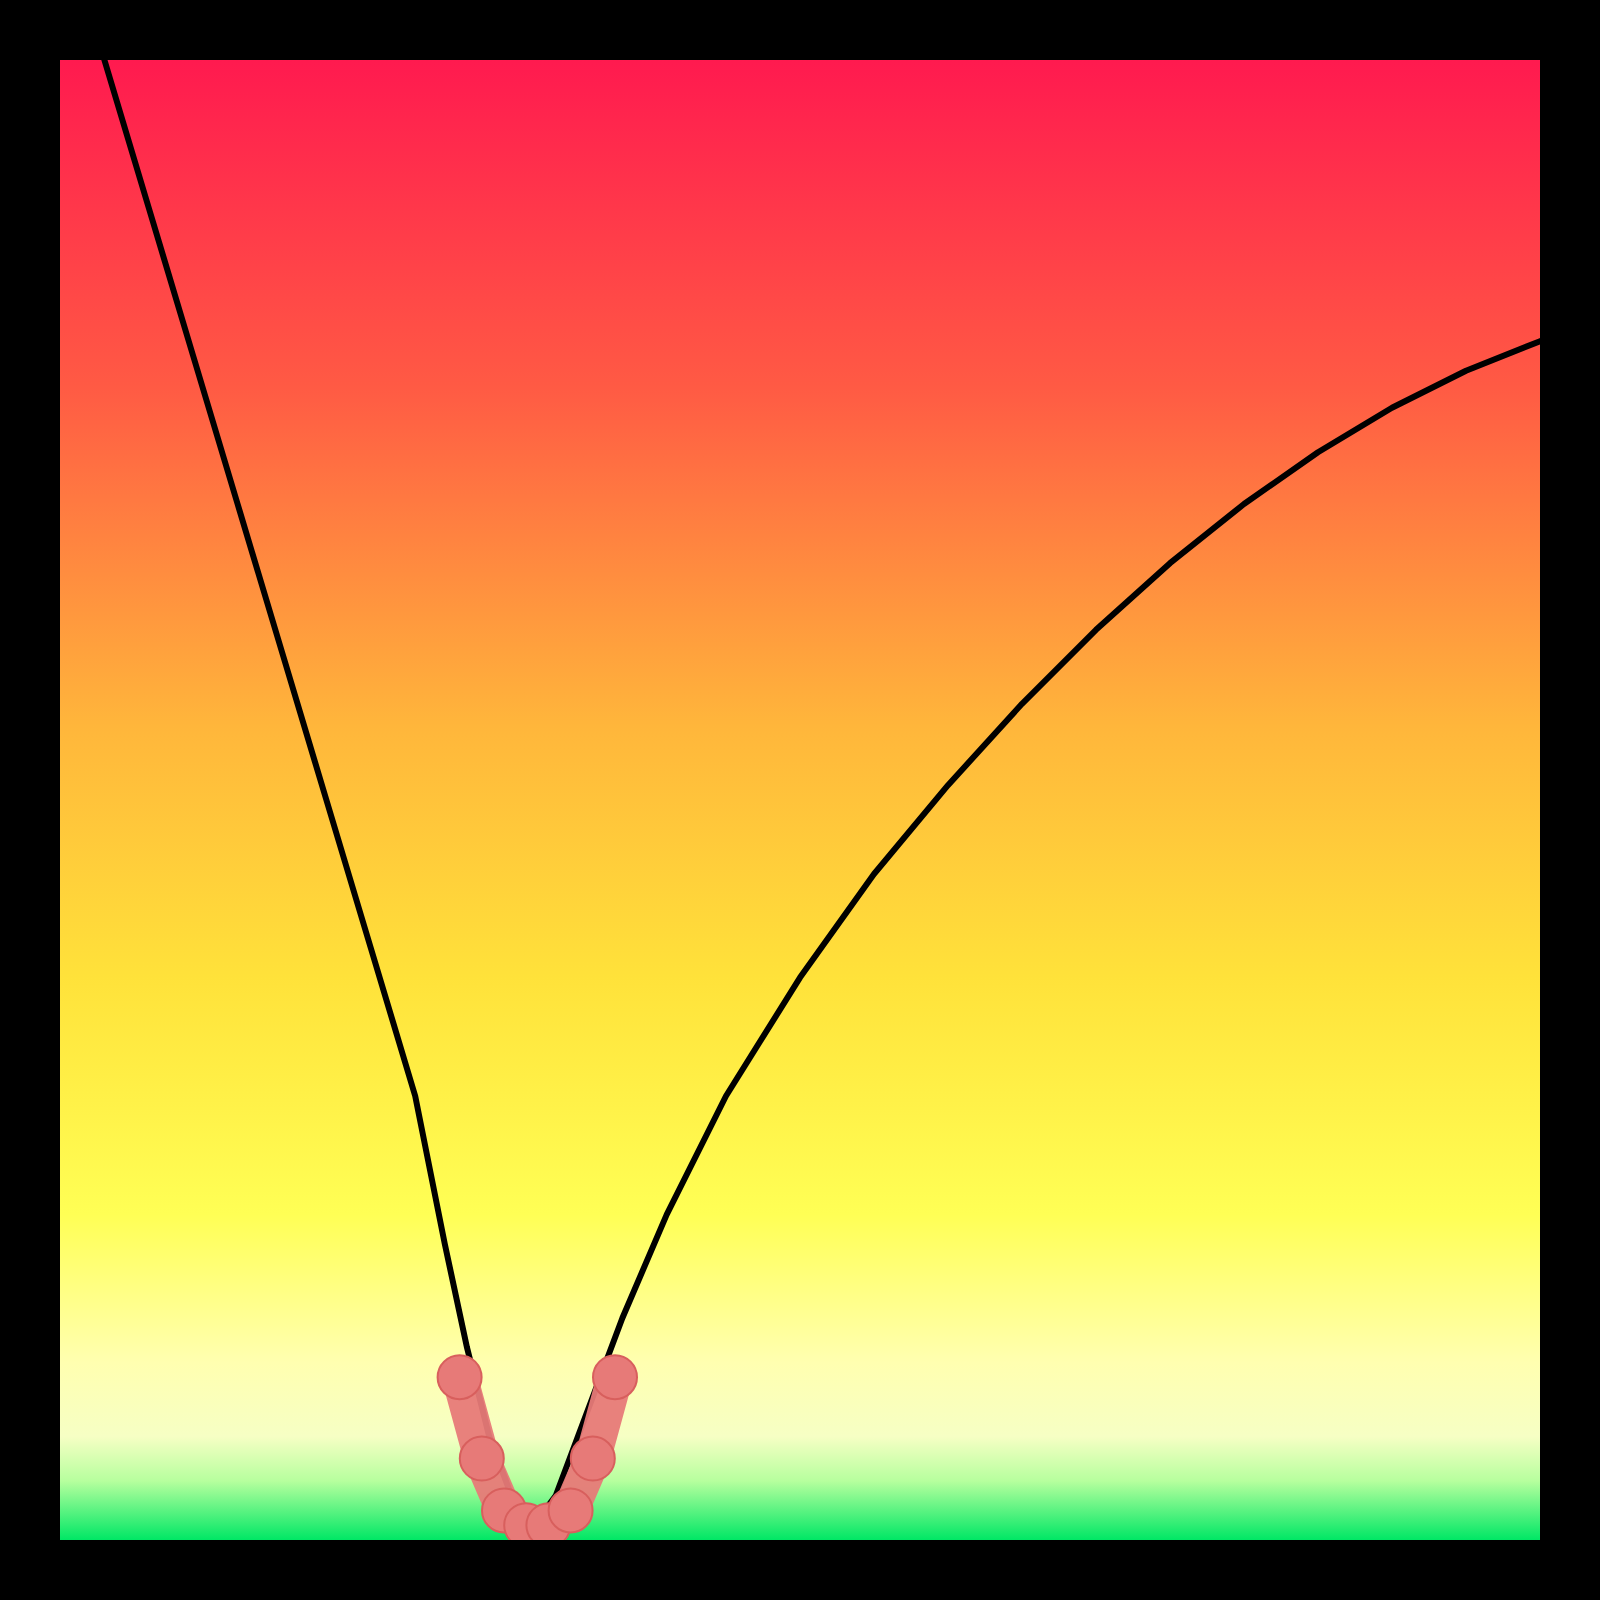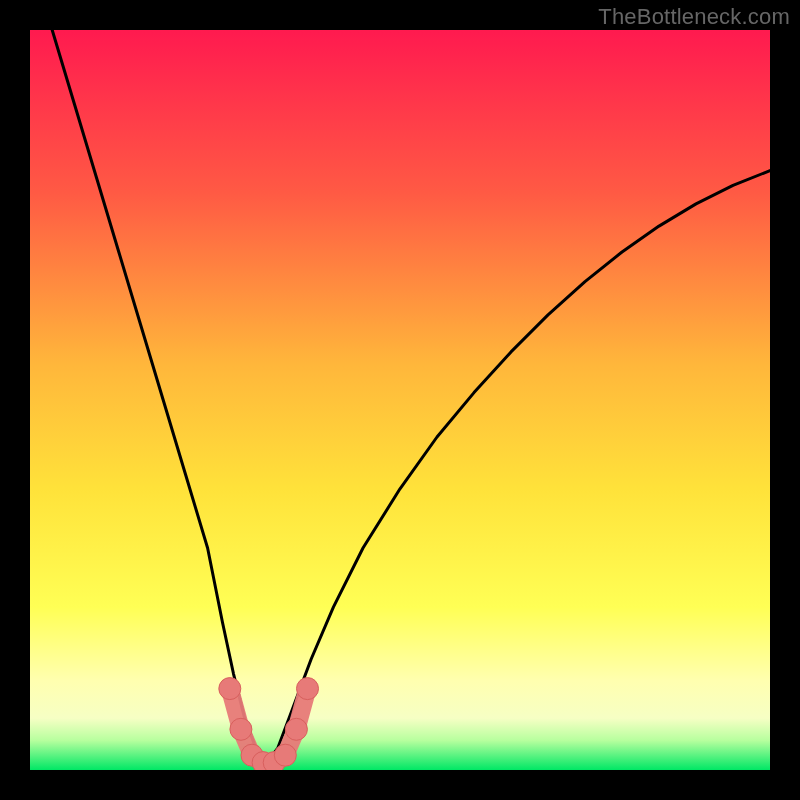--- a/index.html
+++ b/index.html
@@ -86,15 +86,14 @@
           <circle cx="233.1" cy="732.6" r="11" fill="#e77a78" stroke="#d85f5d" stroke-width="1"></circle>
           <circle cx="244.2" cy="732.6" r="11" fill="#e77a78" stroke="#d85f5d" stroke-width="1"></circle>
           <circle cx="255.3" cy="725.2" r="11" fill="#e77a78" stroke="#d85f5d" stroke-width="1"></circle>
           <circle cx="266.4" cy="699.3" r="11" fill="#e77a78" stroke="#d85f5d" stroke-width="1"></circle>
           <circle cx="277.5" cy="658.6" r="11" fill="#e77a78" stroke="#d85f5d" stroke-width="1"></circle>
         </g>
     </svg>
 
   </div>
 
-  <div class="watermark">TheBottleneck.com</div>
 
 </div>
 
 </body></html>

